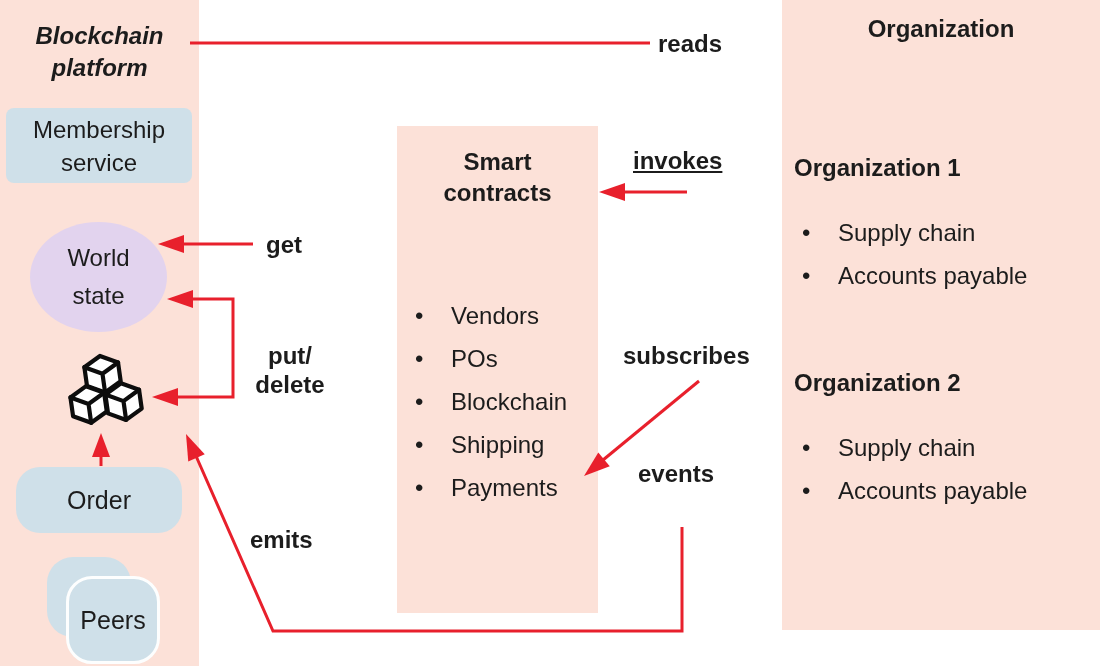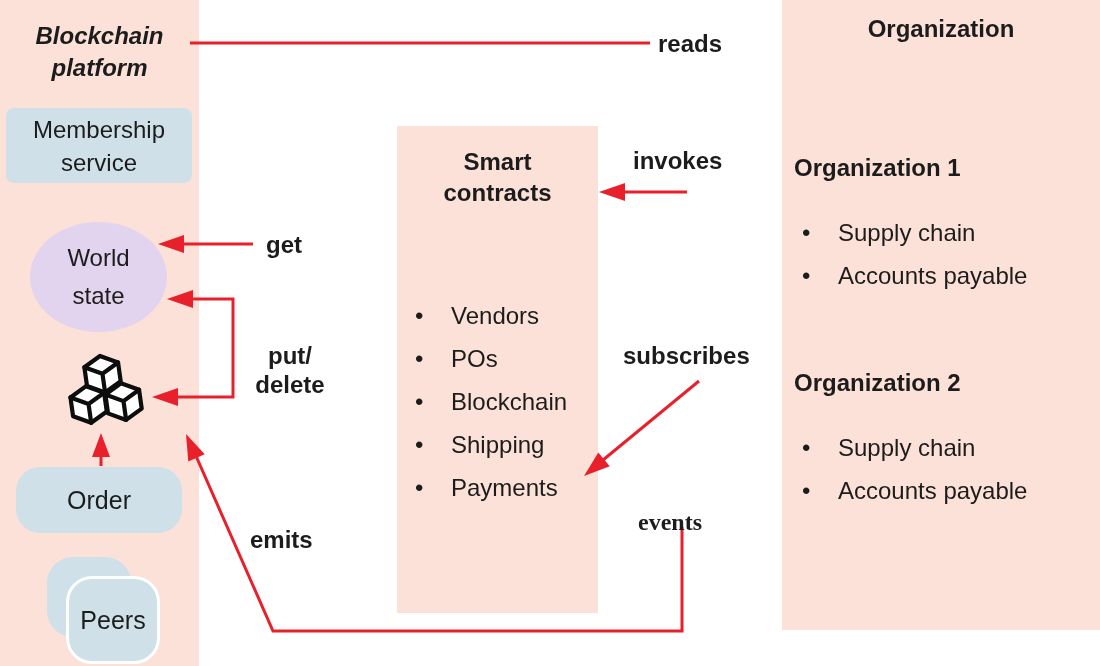--- a/index.html
+++ b/index.html
@@ -56,25 +56,25 @@
   .apps-title {
     position:absolute; left:782px; top:15px; width:318px; text-align:center;
     font-weight:700; font-size:24px; line-height:28px;
   }
   .org-heading { position:absolute; font-weight:700; font-size:24px; line-height:28px; }
   .org1-heading { left:794px; top:154px; }
   .org2-heading { left:794px; top:369px; }
 
   .arrow-label { position:absolute; font-weight:700; font-size:24px; line-height:28px; white-space:nowrap; }
   .lbl-reads      { left:658px; top:30px; }
-  .lbl-invokes    { left:633px; top:147px; }
+  .lbl-invokes    { left:633px; top:147px;text-decoration:underline; }
   .lbl-get        { left:266px; top:231px; }
   .lbl-putdelete  { left:245px; top:341px; width:90px; text-align:center; line-height:29px; }
   .lbl-subscribes { left:623px; top:342px; }
-  .lbl-events     { left:638px; top:508px;font-family:Liberation Serif, serif; }
+  .lbl-events     { left:638px; top:460px; }
   .lbl-emits      { left:250px; top:526px; }
 
   svg.arrows { position:absolute; left:0; top:0; pointer-events:none; }
 </style>
 </head>
 <body>
 
 <div class="canvas">
 
   <div class="panel panel-left"></div>

